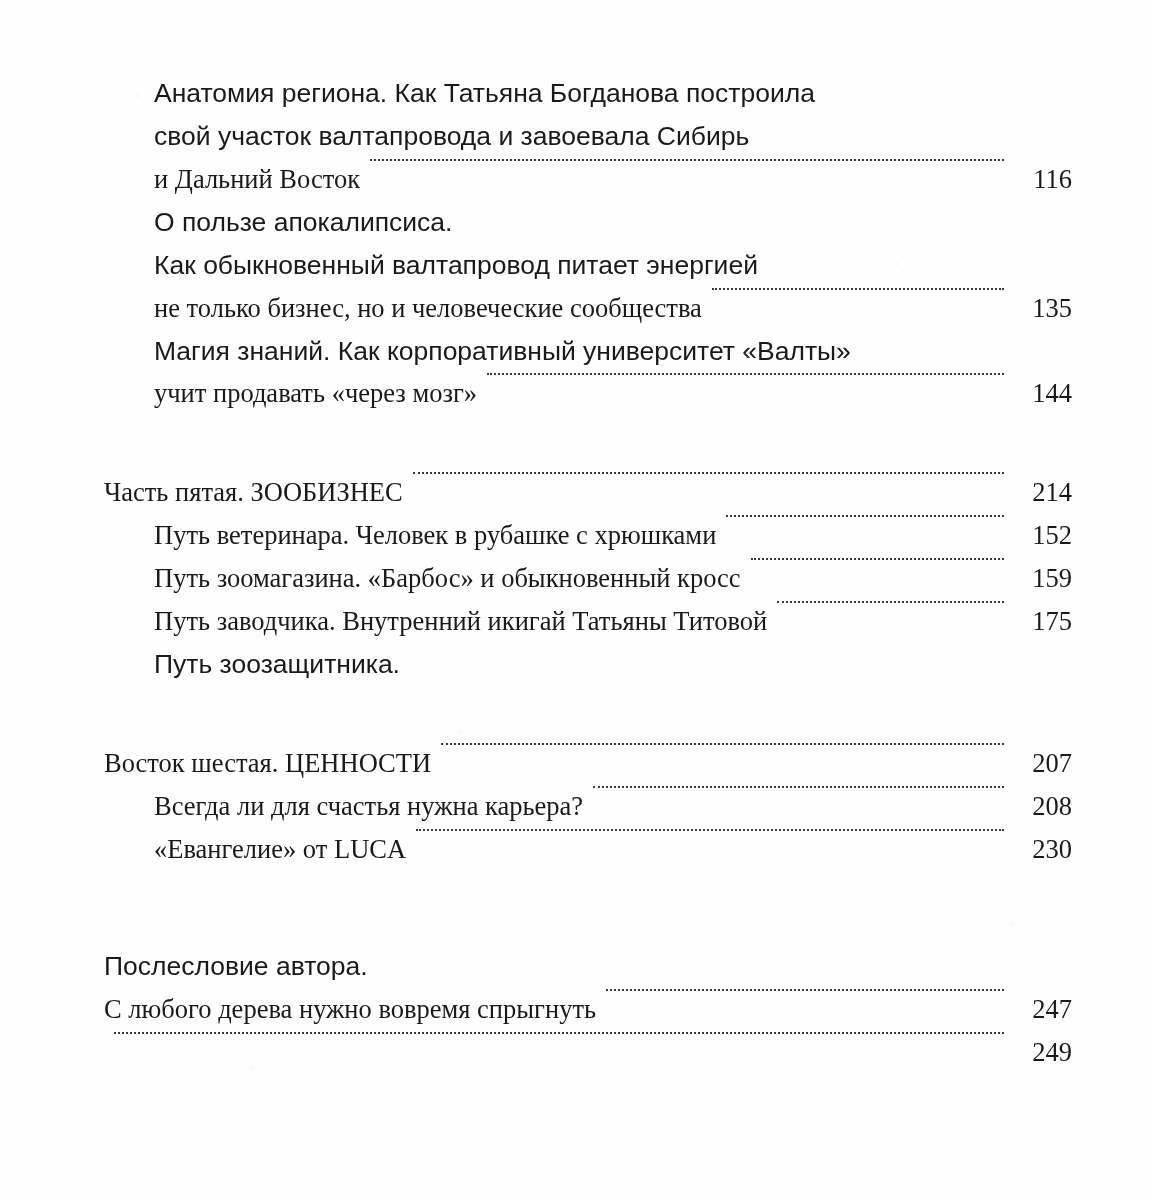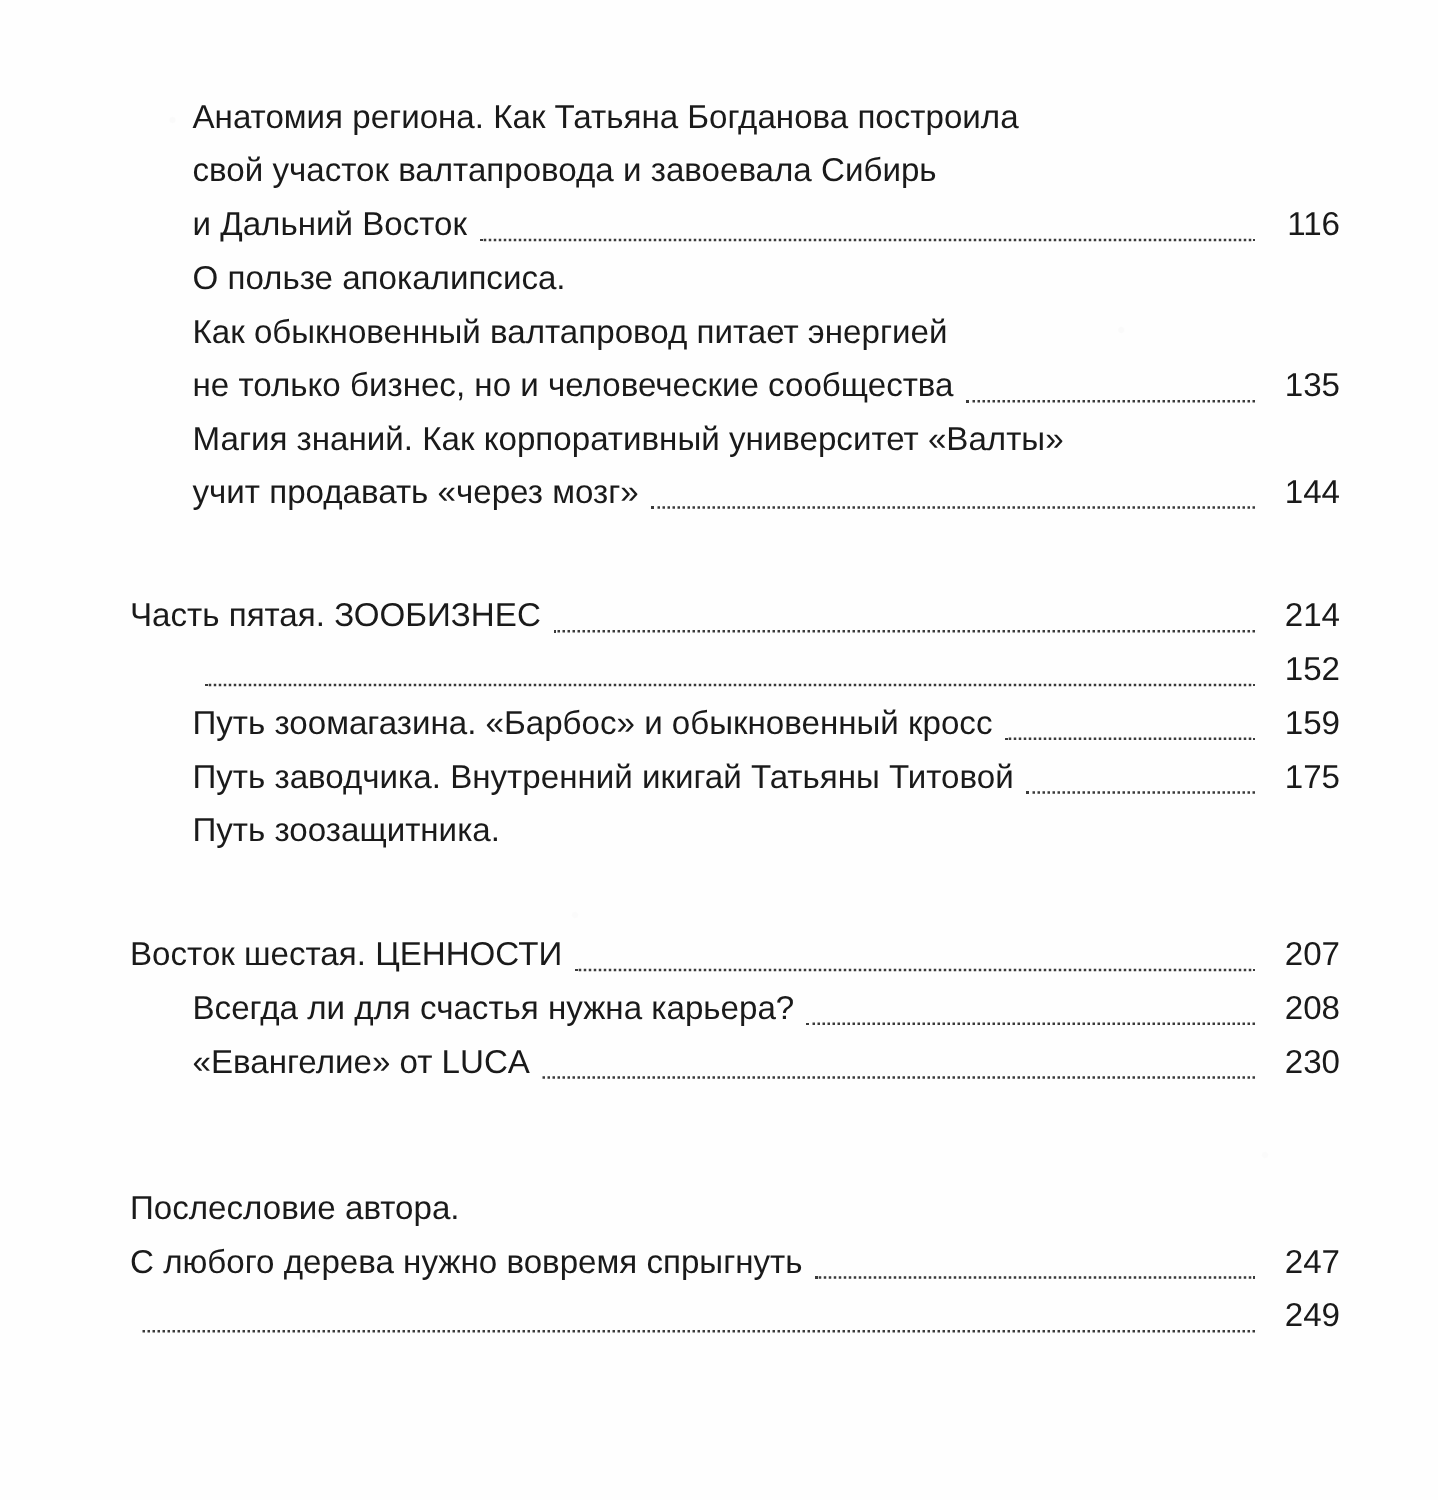--- a/index.html
+++ b/index.html
@@ -24,24 +24,25 @@
   }
   .toc {
     position: absolute;
     top: 72px;
     left: 104px;
     width: 968px;
   }
   
   .entry {
     display: flex;
-    align-items: flex-end;
+    align-items: flex-start;
     font-size: 26.5px;
     line-height: 1.62;
     color: #1a1a1a;
+    font-family: Liberation Serif, serif;
   }
   .entry .txt {
     white-space: pre-wrap;
   }
   .entry .leader {
     flex: 1 1 auto;
     margin: 0 10px 8px 10px;
     border-bottom: 2.5px dotted #3a3a3a;
     min-width: 18px;
     height: 1px;
@@ -129,20 +130,21 @@
     <div class="gap-part"></div>
 
     <div class="entry part">
       <span class="part-label">Часть пятая. </span>
       <span class="part-name">ЗООБИЗНЕС</span>
       <span class="leader"></span>
       <span class="pg">214</span>
     </div>
 
     <div class="entry sub">
+      <span class="txt">Путь ветеринара. Человек в рубашке с хрюшками</span>
       <span class="leader"></span>
       <span class="pg">152</span>
     </div>
 
     <div class="entry sub">
       <span class="txt">Путь зоомагазина. «Барбос» и обыкновенный кросс</span>
       <span class="leader"></span>
       <span class="pg">159</span>
     </div>
 

